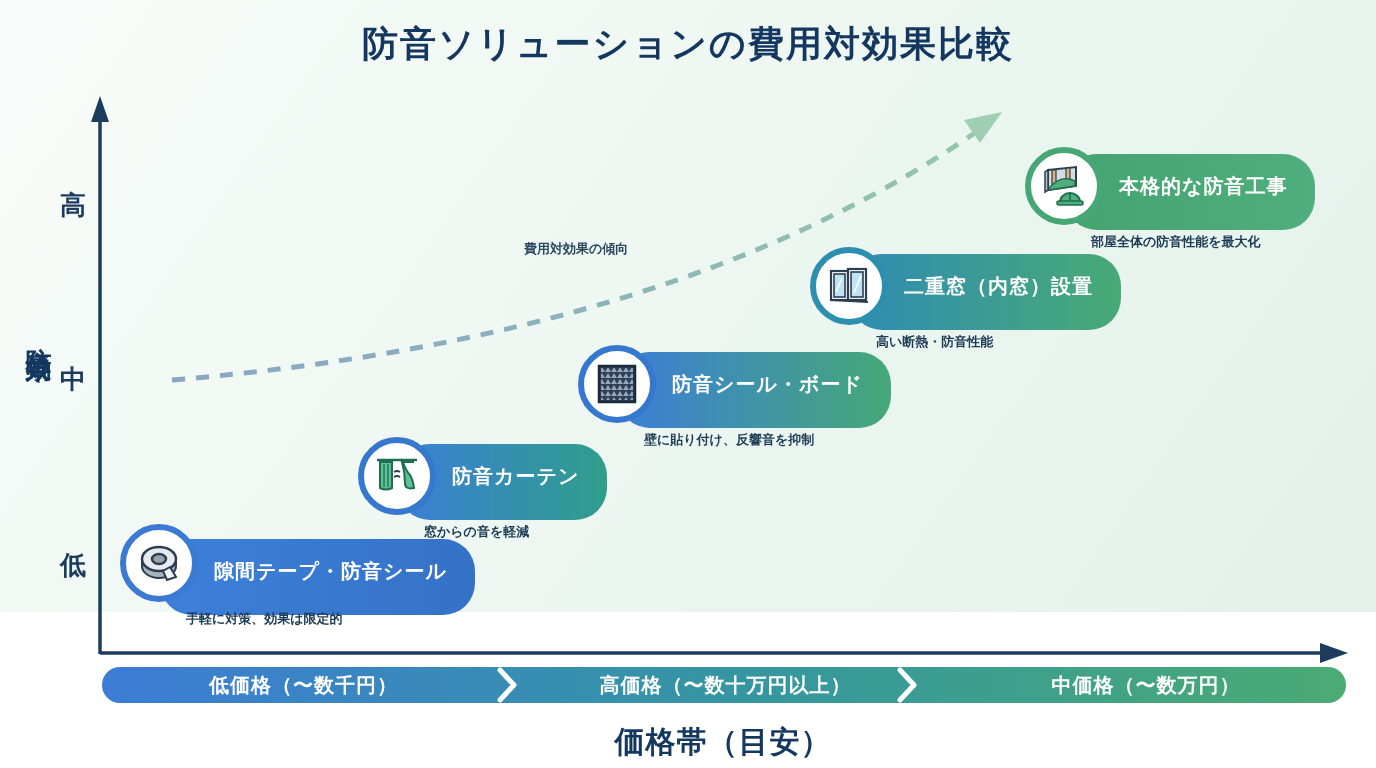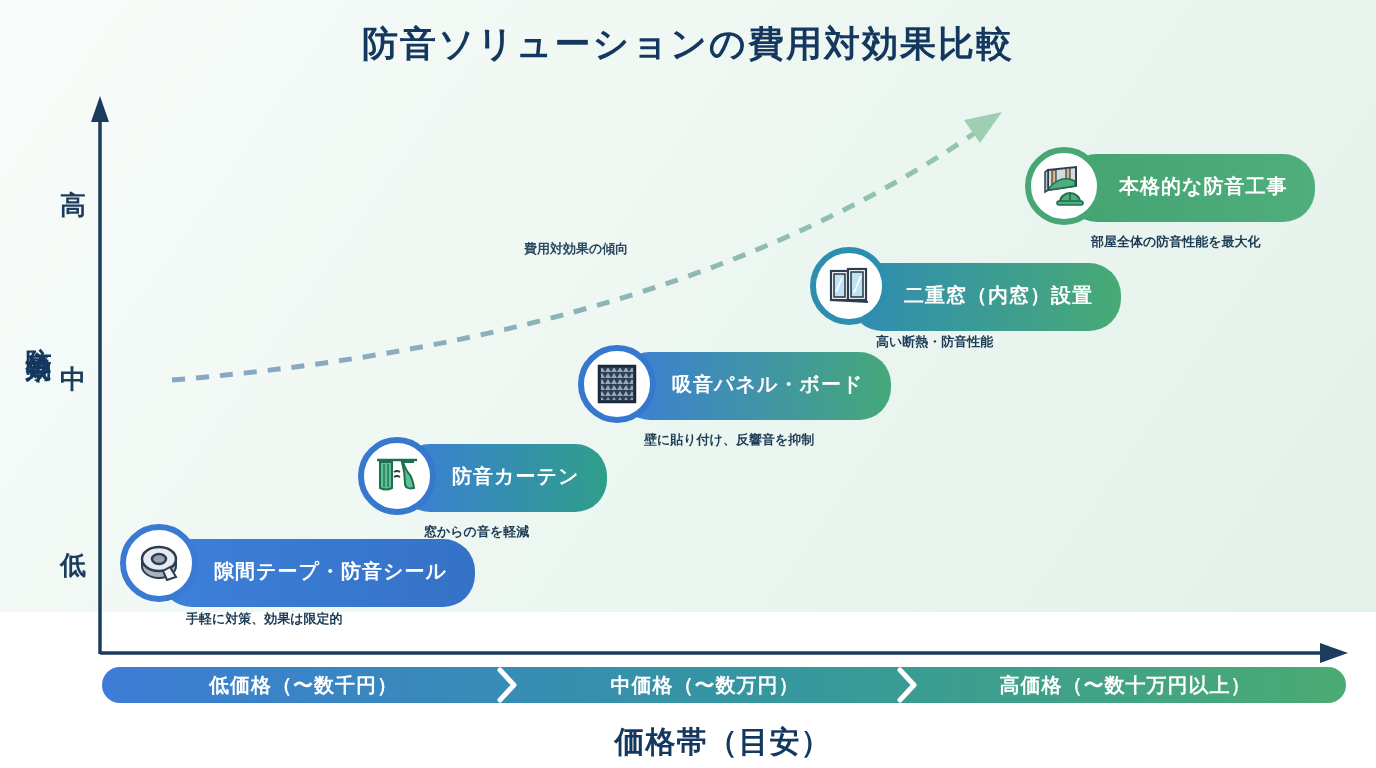--- a/index.html
+++ b/index.html
@@ -32,38 +32,38 @@
   
   .pill{position:absolute;z-index:3;height:110px;}
   .badge{
     position:absolute;left:0;top:0;width:78px;height:78px;border-radius:50%;
     background:#ffffff;box-sizing:border-box;display:flex;align-items:center;justify-content:center;
     z-index:2;
   }
   .pill-body{
     position:absolute;left:40px;top:7px;height:64px;border-radius:32px;
     display:flex;align-items:center;white-space:nowrap;
-    padding:0 28px 4px 54px;color:#ffffff;font-size:20px;font-weight:bold;letter-spacing:1px;
+    padding:0 28px 12px 54px;color:#ffffff;font-size:20px;font-weight:bold;letter-spacing:1px;
   }
   .caption{
     position:absolute;left:66px;top:86px;white-space:nowrap;
     font-size:13px;font-weight:600;color:#1d3c55;
   }
   .i1{left:120px;top:524px;}
   .i1 .badge{border:6px solid #3a7ad2;}
   .i1 .pill-body{background:linear-gradient(90deg,#3d80da,#3472c6);margin-top:8px;}
   .i2{left:358px;top:437px;}
   .i2 .badge{border:6px solid #3578ce;}
   .i2 .pill-body{background:linear-gradient(90deg,#3b7ed8,#2f9e8a);}
   .i3{left:578px;top:345px;}
   .i3 .badge{border:6px solid #3578ce;}
   .i3 .pill-body{background:linear-gradient(90deg,#3b7ed8,#45a878);}
   .i4{left:810px;top:247px;}
   .i4 .badge{border:6px solid #2d8fb0;}
-  .i4 .pill-body{background:linear-gradient(90deg,#2f8cb4,#48aa74);margin-top:9px;}
+  .i4 .pill-body{background:linear-gradient(90deg,#2f8cb4,#48aa74);}
   .i5{left:1025px;top:147px;}
   .i5 .badge{border:6px solid #47a675;}
   .i5 .pill-body{background:linear-gradient(90deg,#43a371,#4fae7c);}
   
   .price-band{
     position:absolute;left:102px;top:667px;width:1244px;height:36px;z-index:2;
     border-radius:18px;display:flex;
     background:linear-gradient(90deg,#3c7cd6 0%,#3596a0 52%,#4aab73 100%);
   }
   .seg{
@@ -144,21 +144,21 @@
         <path d="M41 10 h-11 q3 9 7 13 q3 5 4 13 q-9 2 -9 -5 q0 -10 -3 -21 z" fill="#5fbf95" stroke="#1e6f4f" stroke-width="2" transform="translate(0,0)"></path>
         <path d="M21 20 q3 -2 6 0" fill="none" stroke="#2c3e50" stroke-width="1.8"></path>
         <path d="M21 25 q3 -2 6 0" fill="none" stroke="#2c3e50" stroke-width="1.8"></path>
       </svg>
     </div>
     <div class="caption">窓からの音を軽減</div>
   </div>
 
   <div class="pill i3">
     <div class="pill-body">
-      <span>吸音パネル・ボード</span>
+      <span>防音シール・ボード</span>
     </div>
     <div class="badge">
       <svg width="48" height="48" viewBox="0 0 48 48">
         <defs>
           <pattern id="foamPat" width="6" height="6" patternUnits="userSpaceOnUse">
             <rect width="6" height="6" fill="#2e3f54"></rect>
             <path d="M0 6 L3 1 L6 6 z" fill="#92a6bc"></path>
           </pattern>
         </defs>
         <rect x="6" y="6" width="36" height="36" fill="#2e3f54" stroke="#1b2a3a" stroke-width="2.5"></rect>
@@ -200,22 +200,22 @@
         <path d="M20 40 a10 9 0 0 1 20 0 z" fill="#4fae7c" stroke="#1e6f4f" stroke-width="2"></path>
         <rect x="17" y="39" width="26" height="4" rx="2" fill="#4fae7c" stroke="#1e6f4f" stroke-width="1.6"></rect>
         <line x1="30" y1="32" x2="30" y2="38" stroke="#1e6f4f" stroke-width="1.6"></line>
       </svg>
     </div>
     <div class="caption">部屋全体の防音性能を最大化</div>
   </div>
 
   <div class="price-band">
     <div class="seg seg1">低価格（〜数千円）</div>
+    <div class="seg seg3">高価格（〜数十万円以上）</div>
     <div class="seg seg2">中価格（〜数万円）</div>
-    <div class="seg seg3">高価格（〜数十万円以上）</div>
     <svg class="chev chev1" width="20" height="36" viewBox="0 0 20 36">
       <polyline points="3,3 17,18 3,33" fill="none" stroke="#ffffff" stroke-width="5" stroke-linecap="round" stroke-linejoin="round"></polyline>
     </svg>
     <svg class="chev chev2" width="20" height="36" viewBox="0 0 20 36">
       <polyline points="3,3 17,18 3,33" fill="none" stroke="#ffffff" stroke-width="5" stroke-linecap="round" stroke-linejoin="round"></polyline>
     </svg>
   </div>
 
   <div class="x-axis-label">価格帯（目安）</div>
 

